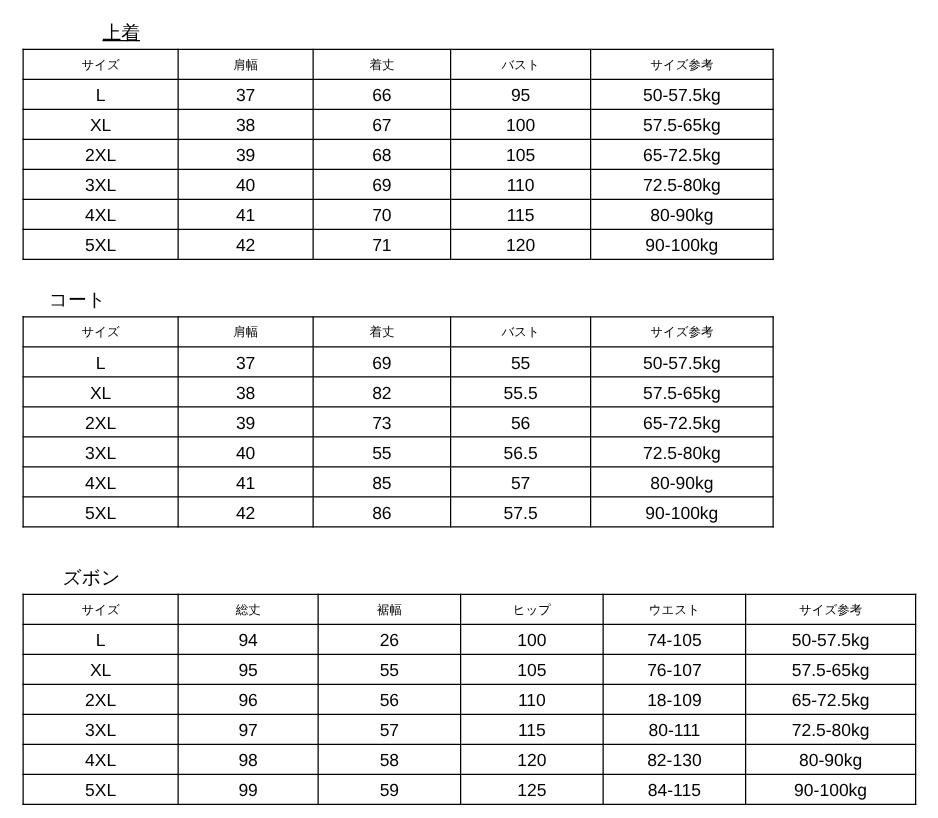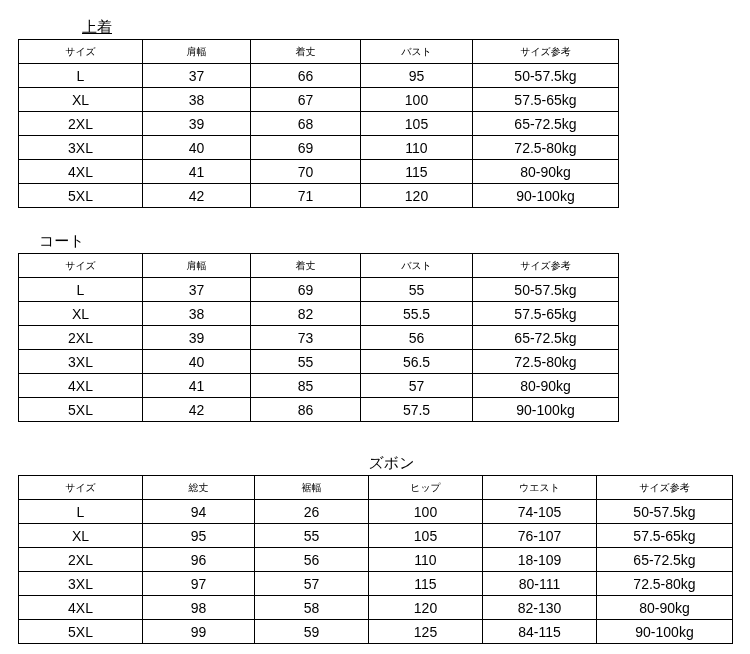--- a/index.html
+++ b/index.html
@@ -66,21 +66,21 @@
   #block-coat .block-title { margin-left: 19px; }
   #block-coat table { width: 600px; }
   #block-coat col.c0 { width: 124px; }
   #block-coat col.c1 { width: 108px; }
   #block-coat col.c2 { width: 110px; }
   #block-coat col.c3 { width: 112px; }
   #block-coat col.c4 { width: 146px; }
 
   
   #block-pants { left: 18px; top: 454px; }
-  #block-pants .block-title { margin-left: 30px; text-align: center; }
+  #block-pants .block-title { margin-left: 30px; }
   #block-pants table { width: 714px; }
   #block-pants col.c0 { width: 124px; }
   #block-pants col.c1 { width: 112px; }
   #block-pants col.c2 { width: 114px; }
   #block-pants col.c3 { width: 114px; }
   #block-pants col.c4 { width: 114px; }
   #block-pants col.c5 { width: 136px; }
 </style>
 </head>
 <body>

